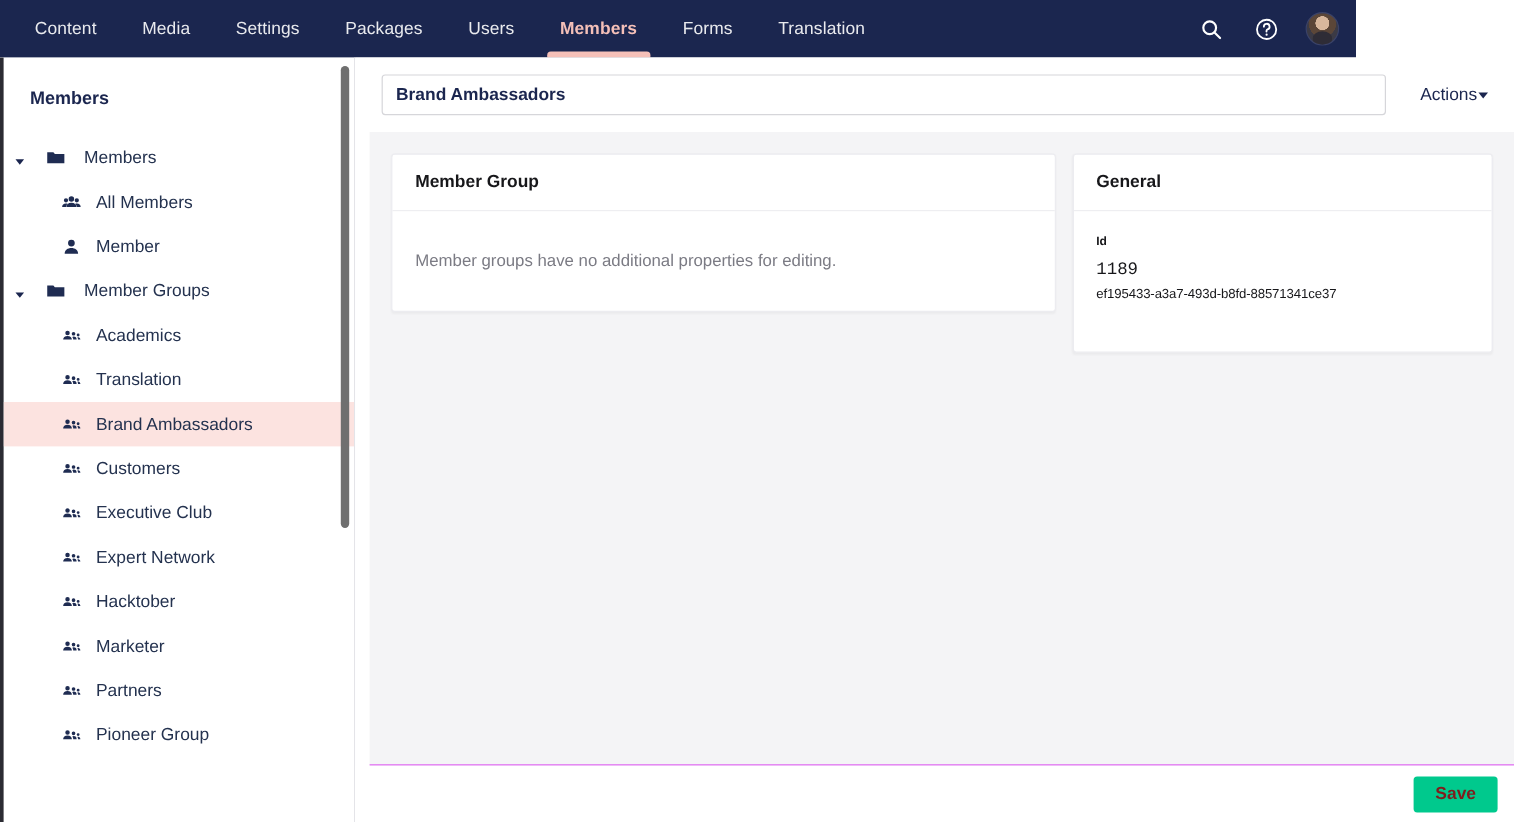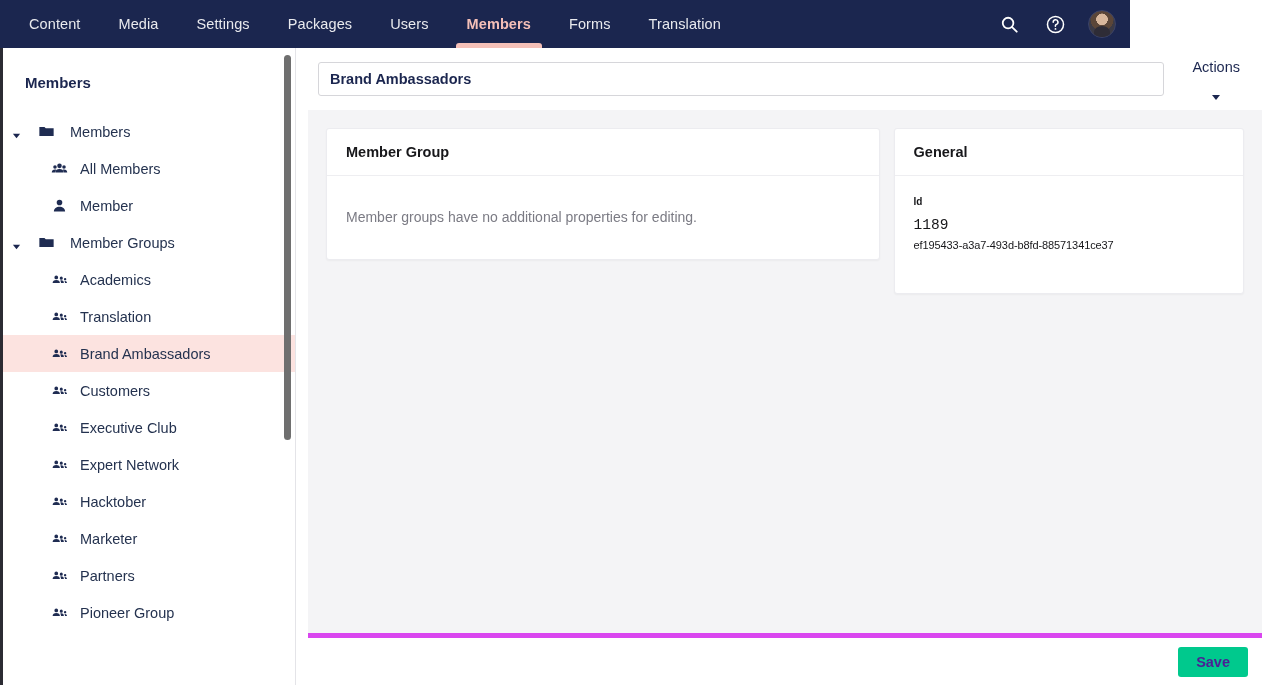--- a/index.html
+++ b/index.html
@@ -125,37 +125,36 @@
     border: 1px solid #d6d6da;
     border-radius: 3px;
     padding: 0 11px;
     font-family: "Liberation Sans", sans-serif;
     font-size: 14.5px; font-weight: 700; color: #1b264f;
     background: #fff;
     outline: none;
   }
   .actions-btn {
     margin-left: 28px; margin-right: 8px;
-    display: flex; align-items: center; gap: 20px;
+    display: flex; align-items: center; gap: 1px;
     color: #1b264f; font-size: 14.5px; cursor: pointer;
     white-space: nowrap;
-    flex-direction: column;
   }
   .caret-dn {
     width: 0; height: 0;
     border-left: 4.5px solid transparent;
     border-right: 4.5px solid transparent;
     border-top: 5.5px solid #1b264f;
   }
 
   .content-area {
     position: absolute; top: 62px; left: 12px;
     width: 954px; height: 528px;
     background: #f4f4f6;
-    border-bottom: 5px solid #d946ef;
+    border-bottom: 1px solid #d946ef;
     padding: 18px;
   }
   .panels { display: flex; gap: 14px; align-items: flex-start; }
   .panel {
     background: #fff;
     border: 1px solid #ececf0;
     border-radius: 3px;
     box-shadow: 0 1px 2px rgba(0,0,0,.04);
   }
   .panel-left { width: 556px; }
@@ -187,21 +186,21 @@
 
   .footer {
     position: absolute; bottom: 0; left: 0;
     width: 966px; height: 47px;
     background: #fff;
     display: flex; align-items: center; justify-content: flex-end;
     padding-right: 14px;
   }
   .save-btn {
     background: #00c98d;
-    color: #4c1d95;
+    color: #7f1d1d;
     border: none;
     border-radius: 3px;
     height: 30px;
     padding: 0 18px;
     font-family: "Liberation Sans", sans-serif;
     font-size: 14.5px; font-weight: 700;
     cursor: pointer;
   }
 </style>
 </head>

